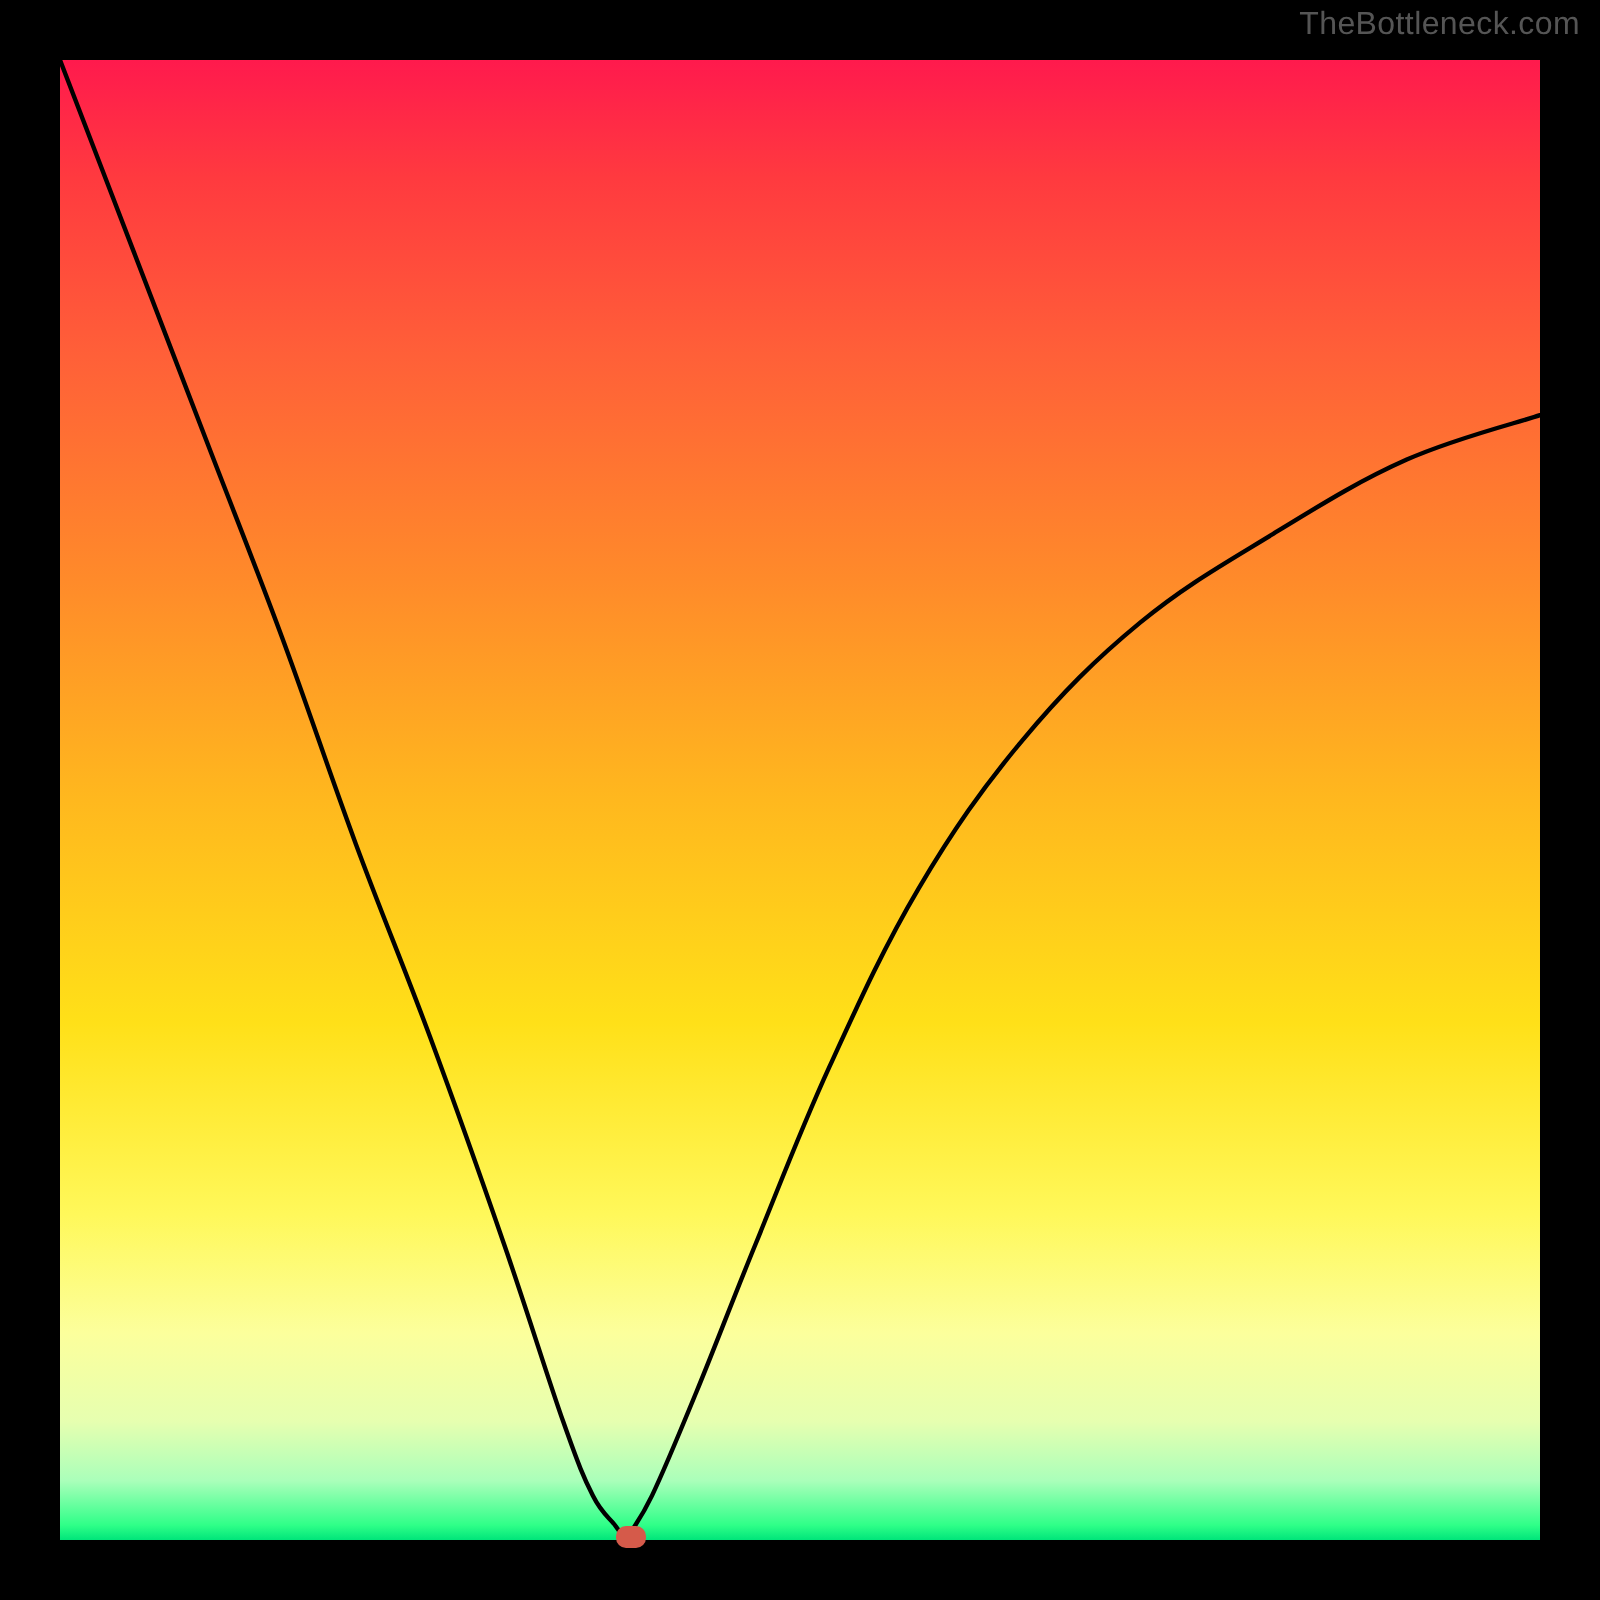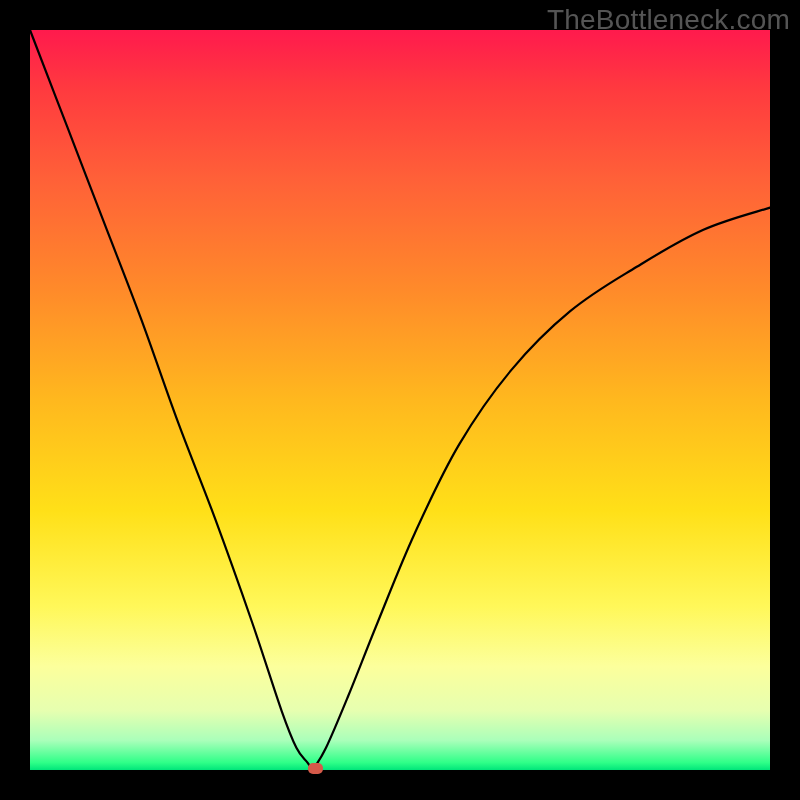--- a/index.html
+++ b/index.html
@@ -9,21 +9,21 @@
     background: #000;
     position: relative;
     overflow: hidden;
     font-family: Arial, Helvetica, sans-serif;
   }
   .watermark {
     position: absolute;
     top: 4px;
     right: 10px;
     color: #555;
-    font-size: 28px;
+    font-size: 16px;
     font-weight: 500;
     z-index: 30;
     letter-spacing: 0.2px;
   }
   .plot-region {
     position: absolute;
     left: 30px;
     top: 30px;
     width: 740px;
     height: 740px;

